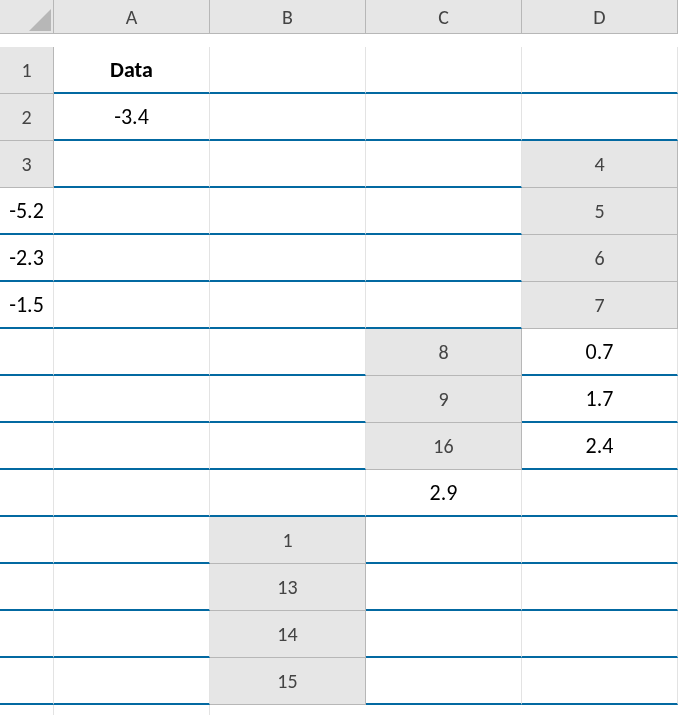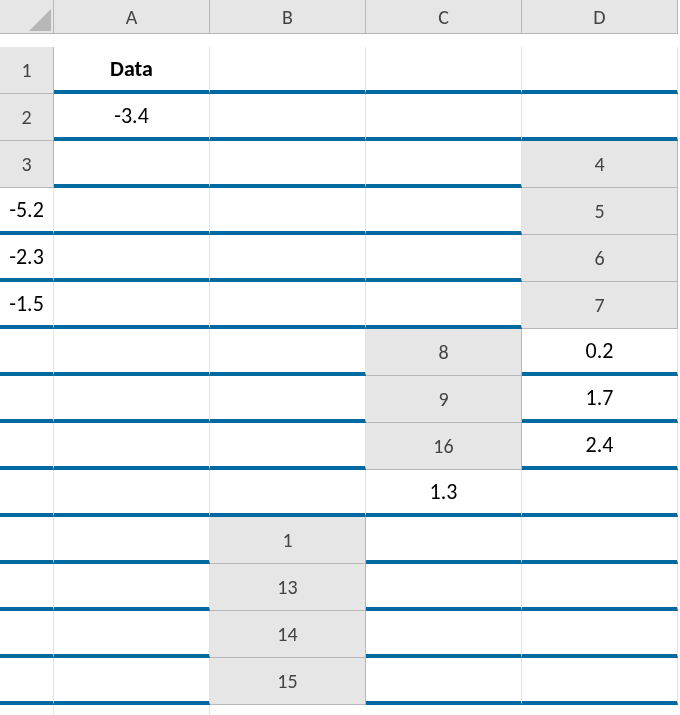--- a/index.html
+++ b/index.html
@@ -50,21 +50,21 @@
     border-bottom: 1px solid #b7b7b7;
     display: flex;
     align-items: center;
     justify-content: center;
     color: #444;
     font-size: 20px;
     cursor: pointer;
   }
   .cell {
     border-right: 1px solid #e3e3e3;
-    border-bottom: 4px solid #0369a1;
+    border-bottom: 2px solid #0369a1;
     display: flex;
     align-items: center;
     padding: 0 8px;
     justify-content: center;
     cursor: cell;
   }
   .cell.header-cell {
     font-weight: 700;
     justify-content: center;
   }
@@ -110,35 +110,35 @@
     <div class="row-header">6</div>
     <div class="cell">-1.5</div>
     <div class="cell"></div>
     <div class="cell"></div>
     <div class="cell"></div>
     <div class="row-header">7</div>
     <div class="cell"></div>
     <div class="cell"></div>
     <div class="cell"></div>
     <div class="row-header">8</div>
-    <div class="cell">0.2</div>
+    <div class="cell">0.7</div>
     <div class="cell"></div>
     <div class="cell"></div>
     <div class="cell"></div>
     <div class="row-header">9</div>
     <div class="cell">1.7</div>
     <div class="cell"></div>
     <div class="cell"></div>
     <div class="cell"></div>
     <div class="row-header">16</div>
     <div class="cell">2.4</div>
     <div class="cell"></div>
     <div class="cell"></div>
     <div class="cell"></div>
-    <div class="cell">1.3</div>
+    <div class="cell">2.9</div>
     <div class="cell"></div>
     <div class="cell"></div>
     <div class="cell"></div>
     <div class="row-header">1</div>
     <div class="cell"></div>
     <div class="cell"></div>
     <div class="cell"></div>
     <div class="cell"></div>
     <div class="row-header">13</div>
     <div class="cell"></div>

